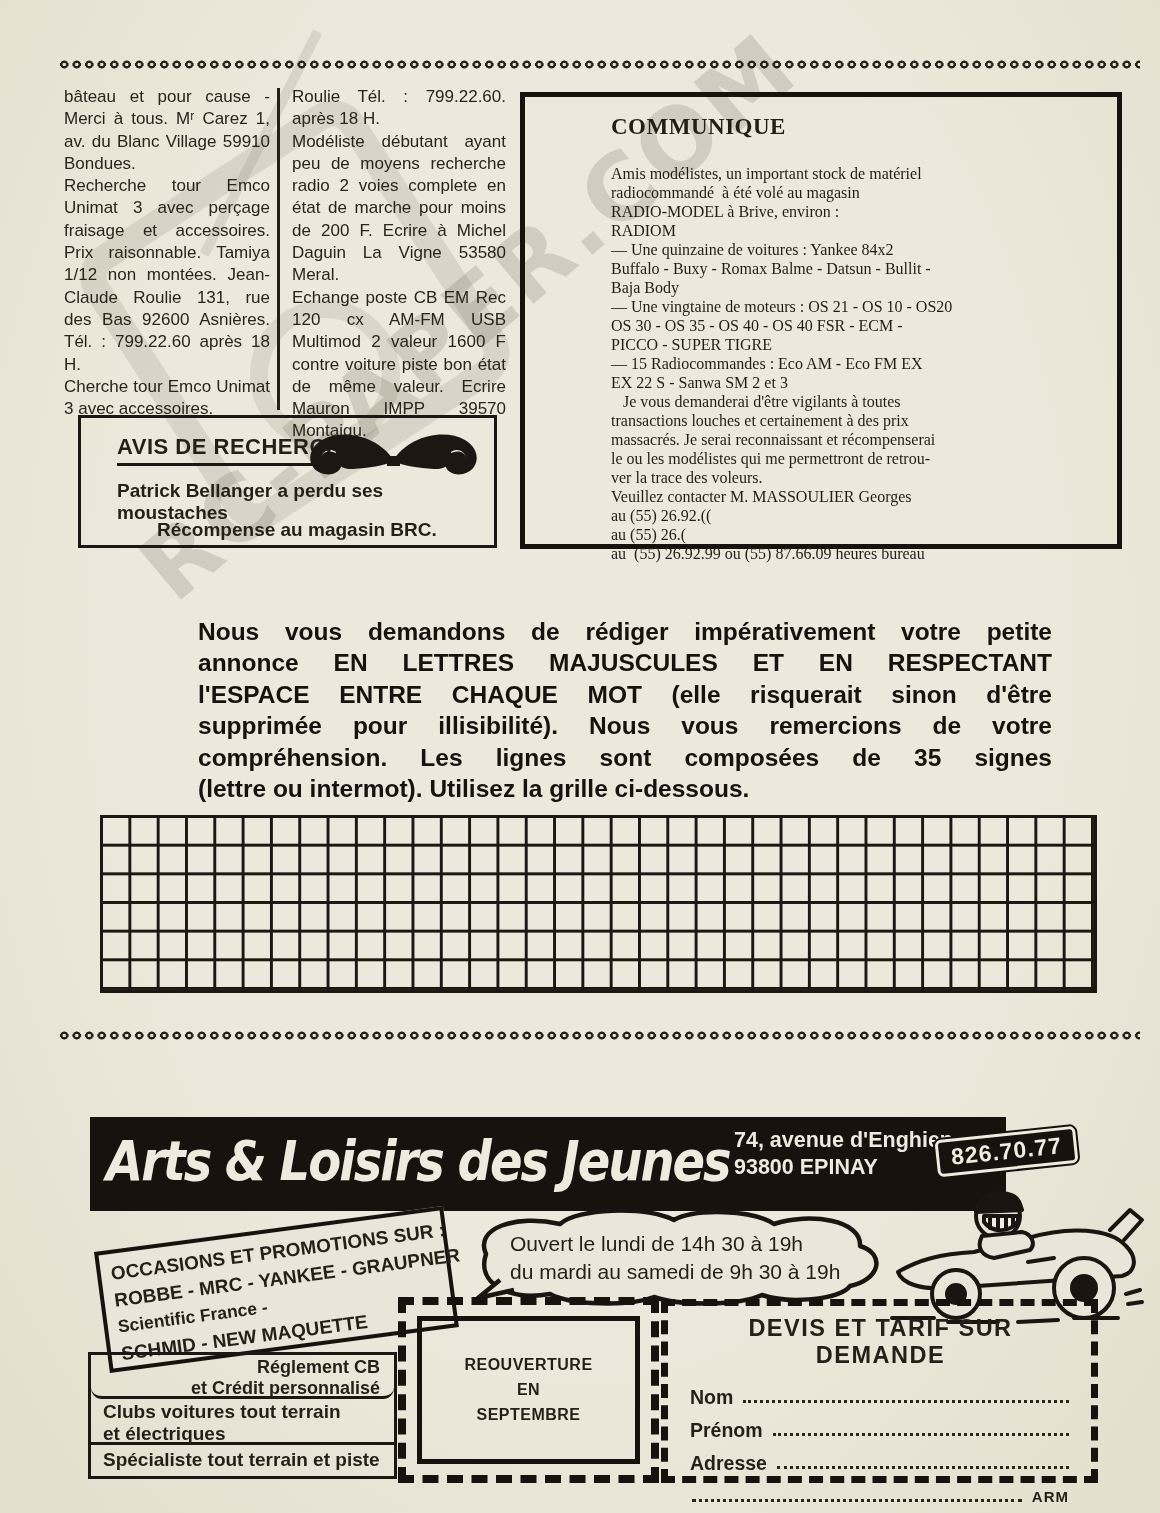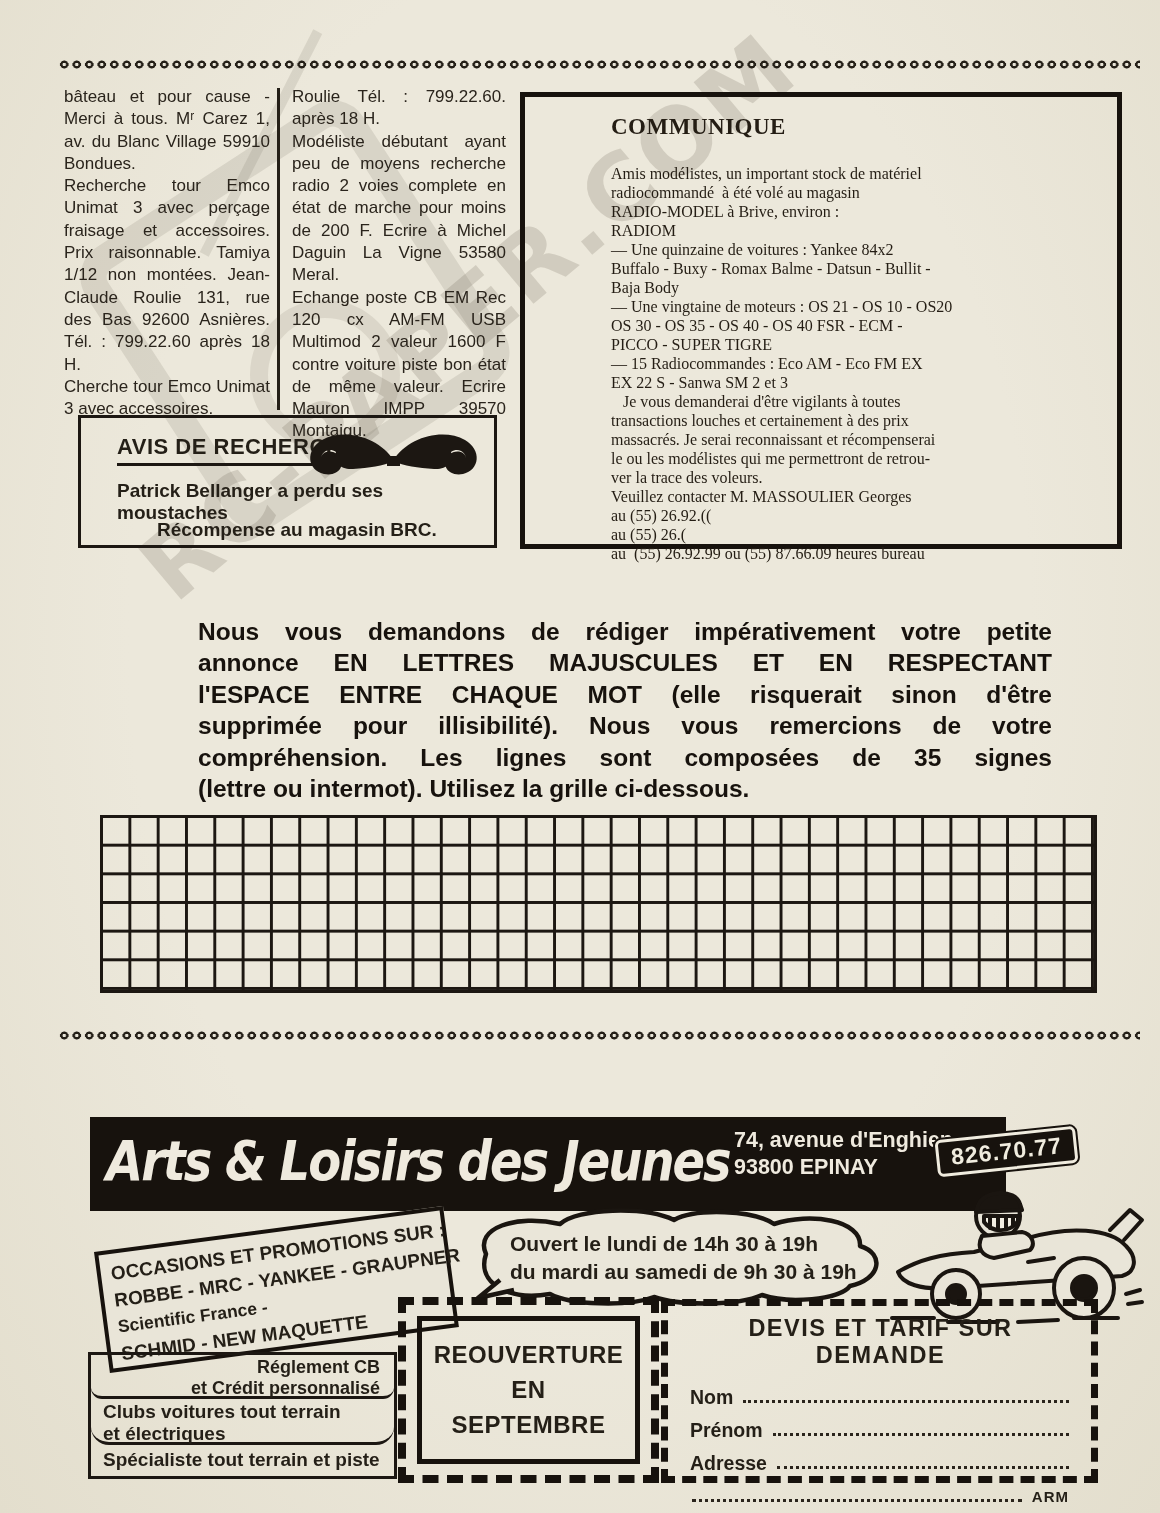--- a/index.html
+++ b/index.html
@@ -75,35 +75,35 @@
     box-shadow:0 0 0 2px #17120d; padding:2px 12px; font-size:23px; font-weight:bold;
     letter-spacing:1px; }
   
   .promos { position:absolute; left:94px; top:1252px; width:352px; height:122px;
     border:4px solid #17120d; background:#e9e5d8; transform:rotate(-7.5deg);
     transform-origin:left top; padding:6px 10px; }
   .promos div { font-size:19px; font-weight:bold; line-height:27px; white-space:nowrap; }
   .promos div:nth-child(3) { font-size:17.5px; }
   
   .bubble { position:absolute; left:448px; top:1206px; width:452px; height:102px; }
-  .bubble-text { position:absolute; left:62px; top:24px; font-size:21px; font-weight:bold;
+  .bubble-text { position:absolute; left:62px; top:24px; font-size:21px; font-weight:normal;
     line-height:28px; }
   
   .services { position:absolute; left:88px; top:1352px; width:309px; border:3px solid #1c1712; }
   .srv-row { border-bottom:3px solid #1c1712; font-weight:bold; }
   .srv-row:last-child { border-bottom:none; }
   .srv-1 { height:44px; text-align:right; padding:2px 14px 0 0; font-size:18px; line-height:21px;border-radius:11px; }
-  .srv-2 { height:46px; padding:2px 0 0 12px; font-size:19px; line-height:22px;border-radius:18px; }
+  .srv-2 { height:46px; padding:2px 0 0 12px; font-size:19px; line-height:22px; }
   .srv-3 { height:31px; padding:0 0 0 12px; font-size:19px; line-height:29px; }
   
   .reouv { position:absolute; left:398px; top:1297px; width:261px; height:186px;
     border:8px dashed #17120d; }
   .reouv-inner { position:absolute; inset:11px; border:5px solid #17120d;
     display:flex; flex-direction:column; justify-content:center; align-items:center; gap:7px;
-    font-size:24px; font-weight:bold; letter-spacing:.5px; }
+    font-size:16px; font-weight:bold; letter-spacing:.5px; }
   
   .devis { position:absolute; left:661px; top:1299px; width:437px; height:184px;
     border:7px dashed #17120d; padding:9px 20px 6px 22px; }
   .devis-title { text-align:center; font-size:23.5px; font-weight:bold; letter-spacing:1.5px;
     margin-bottom:7px; }
   .devis-row { display:flex; align-items:flex-end; height:33px; font-size:19.5px; font-weight:bold; }
   .leader { flex:1; border-bottom:3.5px dotted #2a241c; margin:0 2px 6px 10px; }
   .devis-sig { font-size:15px; letter-spacing:1px; margin:0 2px 3px 8px; font-weight:bold; }
   
   .cartoon { position:absolute; left:878px; top:1176px; }

